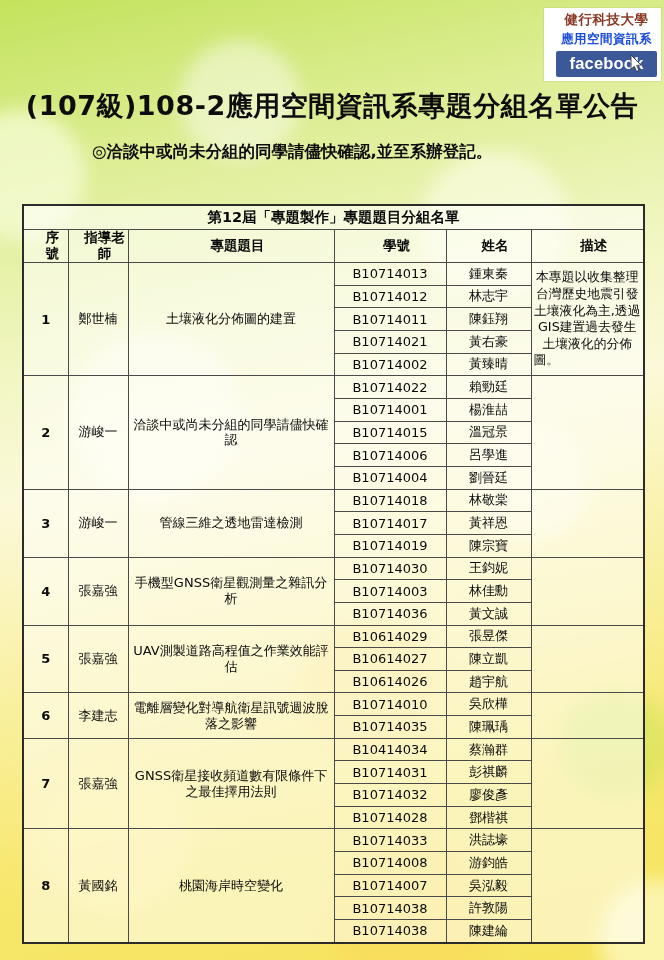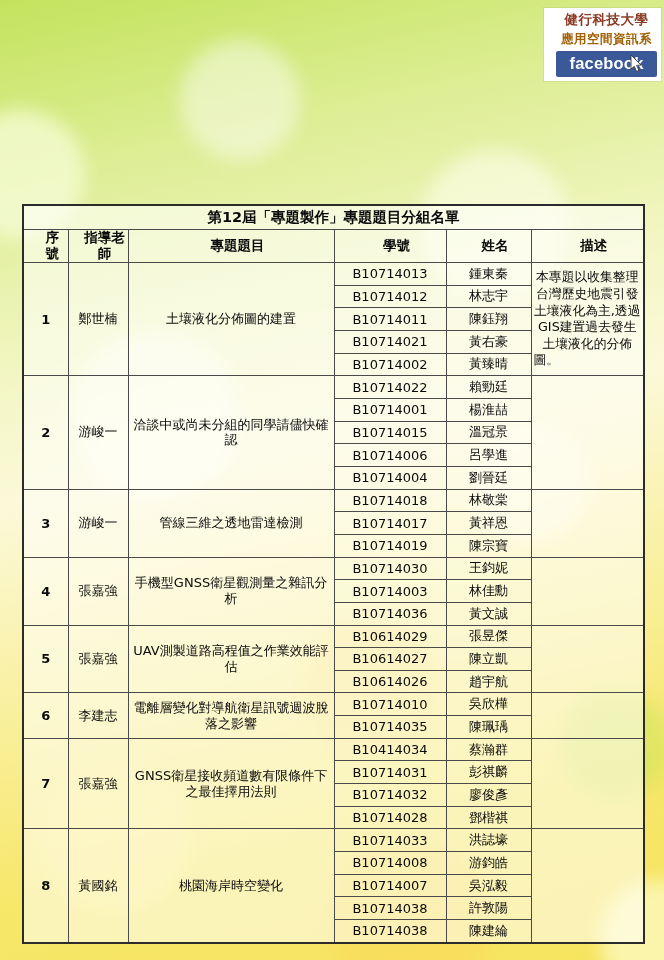--- a/index.html
+++ b/index.html
@@ -24,21 +24,21 @@
   .b9{left:600px;top:880px;width:120px;height:120px;background:rgba(253,248,190,.8);}
   .b10{left:330px;top:840px;width:160px;height:160px;background:rgba(250,216,90,.55);}
 
   
   .badge{
     position:absolute;top:8px;right:3px;width:101px;
     background:#ffffff;padding:3px 4px 4px 12px;text-align:center;
     box-shadow:0 0 0 1px rgba(0,0,0,0.05);
   }
   .badge .school{font-size:13.5px;font-weight:bold;color:#8b3a26;letter-spacing:.5px;white-space:nowrap;}
-  .badge .dept{font-size:12.5px;font-weight:bold;color:#a16207;letter-spacing:.5px;white-space:nowrap;margin-top:2px;}
+  .badge .dept{font-size:12.5px;font-weight:bold;color:#1d4ed8;letter-spacing:.5px;white-space:nowrap;margin-top:2px;}
   .fb-bar{
     position:relative;margin-top:3px;background:#3b5998;border-radius:2px;
     color:#fff;font-weight:bold;font-size:16.5px;line-height:25px;height:26px;
     font-family:"Liberation Sans",sans-serif;letter-spacing:.2px;
   }
   .fb-cursor{position:absolute;right:14px;bottom:-2px;}
 
   
   .headline{
     position:absolute;top:88px;left:0;width:100%;
@@ -91,22 +91,24 @@
     <div class="fb-bar">
       <span>facebook</span>
       <span class="fb-cursor">
         <svg width="13" height="17" viewBox="0 0 13 17">
           <path d="M1,0 L11,10 L6.6,10.4 L9,15.4 L6.6,16.4 L4.3,11.4 L1,14 Z" fill="#ffffff" stroke="#333333" stroke-width="0.9"></path>
         </svg>
       </span>
     </div>
   </div>
 
+  <div class="headline">(107級)108-2應用空間資訊系專題分組名單公告</div>
 
   <div class="notes">
+    <div>◎洽談中或尚未分組的同學請儘快確認,並至系辦登記。</div>
   </div>
 
   <table class="roster">
     <colgroup>
       <col style="width:45px">
         <col style="width:60px">
         <col style="width:206px">
       <col style="width:112px">
         <col style="width:85px">
         <col style="width:113px">

